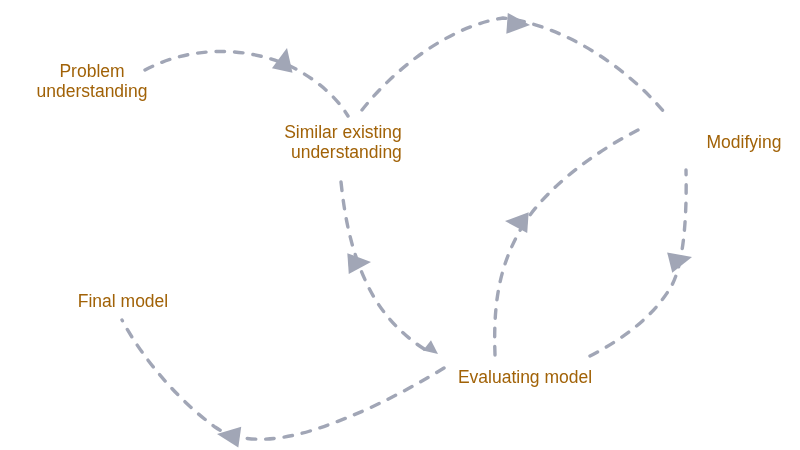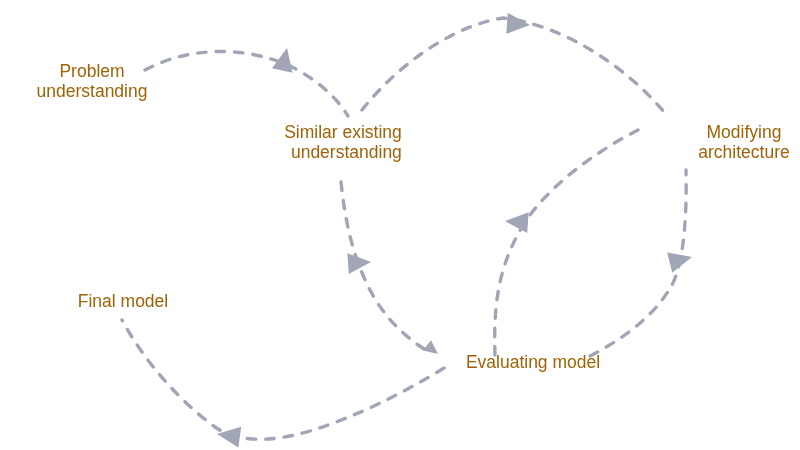--- a/index.html
+++ b/index.html
@@ -58,24 +58,23 @@
     <span>understanding</span>
   </div>
 
   <div class="node-label" style="left:343px;top:142px;text-align:right;">
     <span>Similar existing</span>
     <span>understanding</span>
   </div>
 
   <div class="node-label" style="left:744px;top:142px;">
     <span>Modifying</span>
-    <span>architecture</span>
   </div>
 
   <div class="node-label" style="left:123px;top:301px;">
     <span>Final model</span>
   </div>
 
-  <div class="node-label" style="left:525px;top:362px;margin-left:8px;">
+  <div class="node-label" style="left:525px;top:377px;">
     <span>Evaluating model</span>
   </div>
 
 </div>
 
 </body></html>

